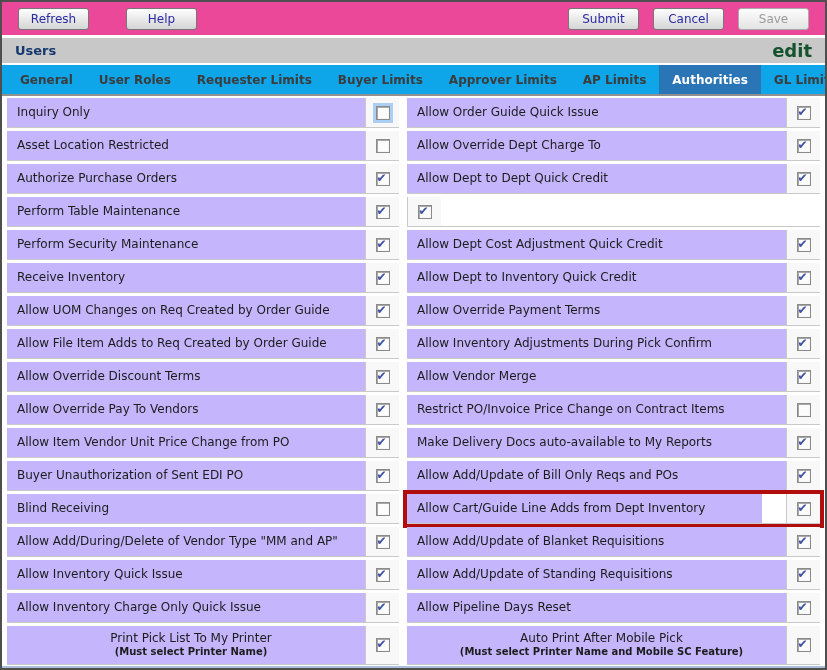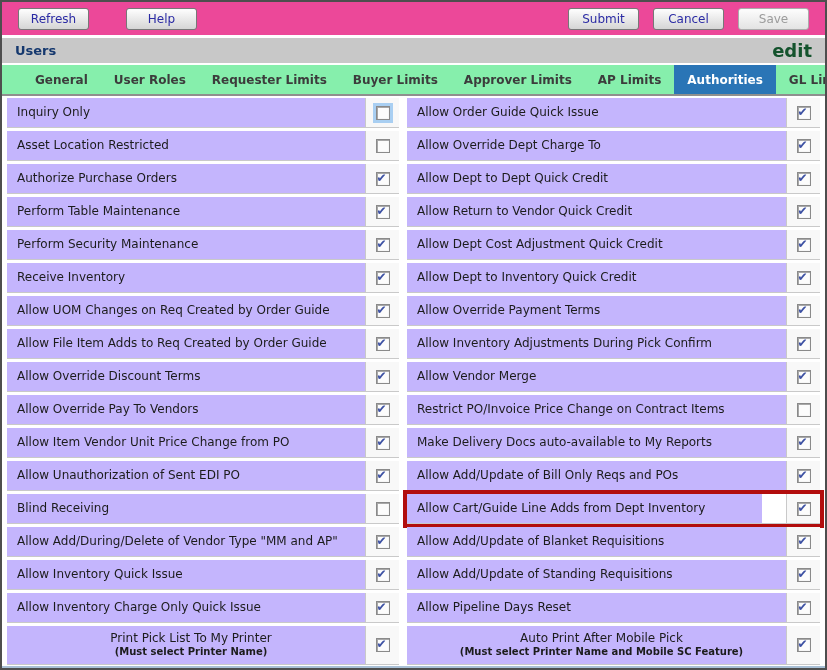--- a/index.html
+++ b/index.html
@@ -28,22 +28,22 @@
   .users-bar{
     height:25px;margin-top:3px;flex:0 0 auto;
     background:var(--header-bar-bg,#c8c8c8);
     display:flex;align-items:center;padding:0 13px;
   }
   .users-bar .title{font-size:13px;font-weight:bold;color:#15386e;}
   .users-bar .edit{margin-left:auto;font-size:18px;font-weight:bold;color:#14532d;text-decoration:none;cursor:pointer;}
   
   .tab-bar{
     height:29px;margin-top:2px;flex:0 0 auto;
-    display:flex;align-items:stretch;padding-left:20px;
-    border-bottom:2px solid #8f8f8f;background:#86efac;
+    display:flex;align-items:stretch;padding-left:5px;
+    border-bottom:2px solid #8f8f8f;background:#0ea5e9;
   }
   .tab{
     display:flex;align-items:center;padding:0 13px;
     font-size:12px;font-weight:bold;color:#3c3c3c;cursor:pointer;white-space:nowrap;
   }
   .tab.active{background:var(--tab-active-bg,#2a75b6);color:#fff;}
   
   .table{flex:1;padding:2px 5px 0 5px;display:flex;gap:8px;overflow:hidden;}
   .col{display:flex;flex-direction:column;}
   .col.left{width:392px;flex:0 0 auto;}
@@ -192,21 +192,21 @@
         <div class="row">
           <div class="row-label">
             <span>Allow Item Vendor Unit Price Change from PO</span>
           </div>
           <div class="cb-cell">
             <span class="checkbox checked"></span>
           </div>
         </div>
         <div class="row">
           <div class="row-label">
-            <span>Allow Unauthorization of Sent EDI PO</span>
+            <span>Buyer Unauthorization of Sent EDI PO</span>
           </div>
           <div class="cb-cell">
             <span class="checkbox checked"></span>
           </div>
         </div>
         <div class="row">
           <div class="row-label">
             <span>Blind Receiving</span>
           </div>
           <div class="cb-cell">
@@ -266,23 +266,20 @@
         </div>
         <div class="row">
           <div class="row-label">
             <span>Allow Dept to Dept Quick Credit</span>
           </div>
           <div class="cb-cell">
             <span class="checkbox checked"></span>
           </div>
         </div>
         <div class="row">
-          <div class="row-label">
-            <span>Allow Return to Vendor Quick Credit</span>
-          </div>
           <div class="cb-cell">
             <span class="checkbox checked"></span>
           </div>
         </div>
         <div class="row">
           <div class="row-label">
             <span>Allow Dept Cost Adjustment Quick Credit</span>
           </div>
           <div class="cb-cell">
             <span class="checkbox checked"></span>

